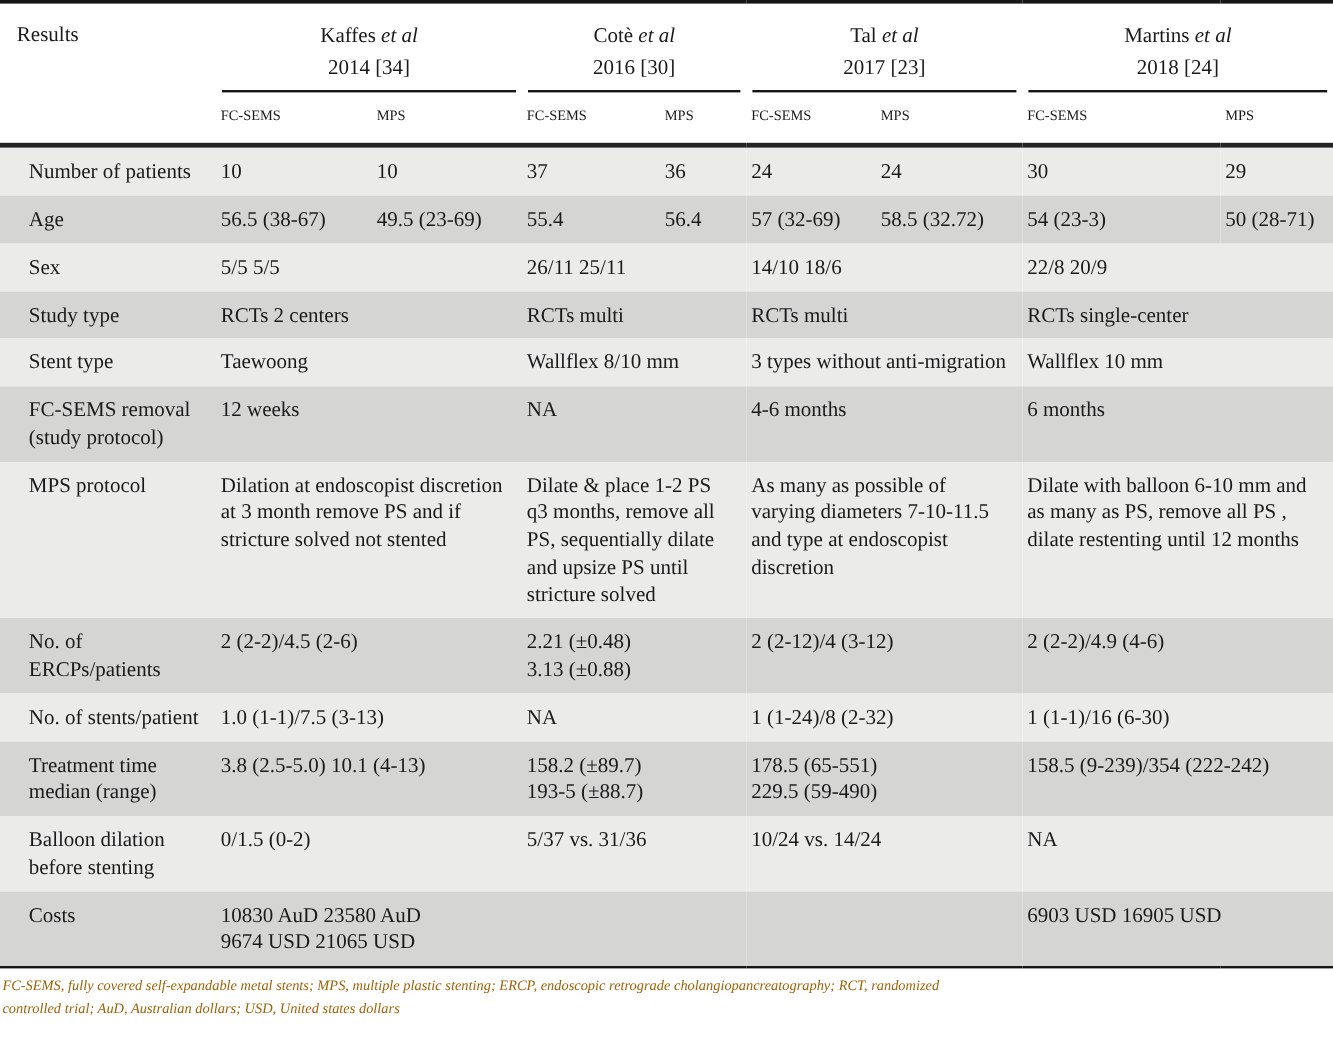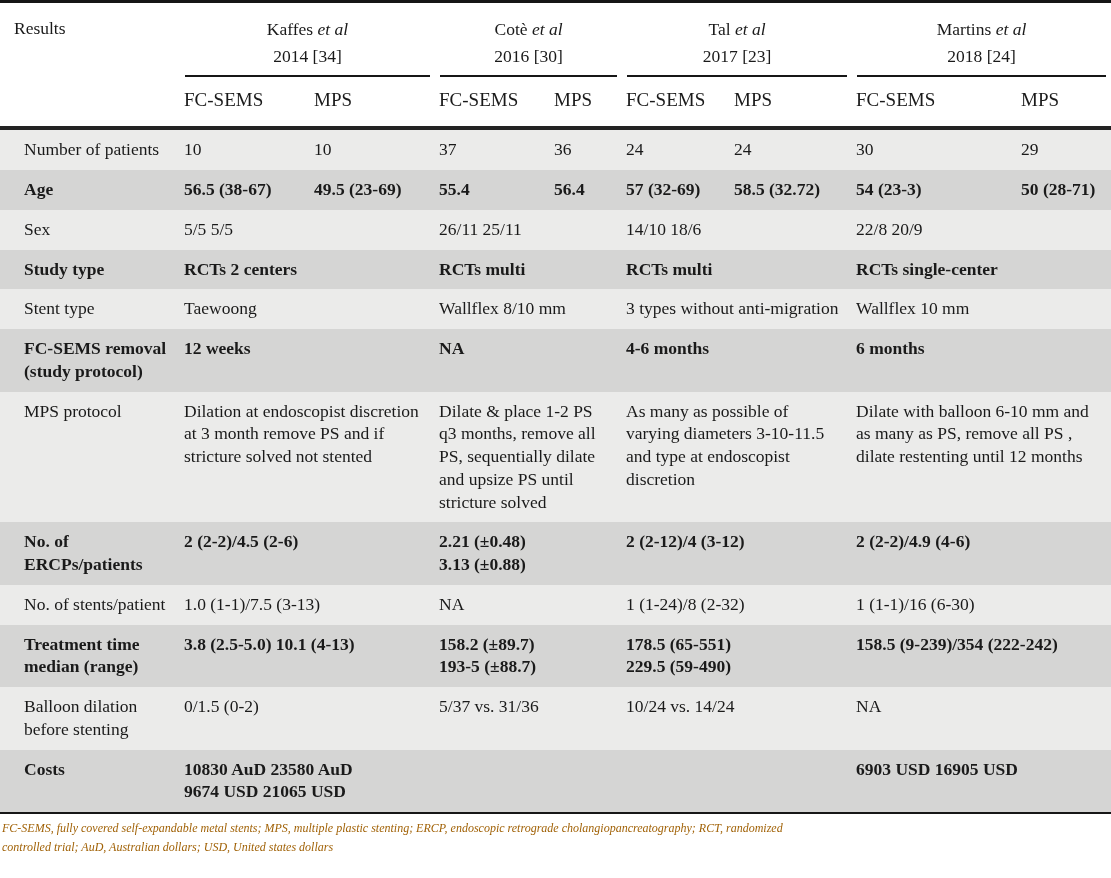--- a/index.html
+++ b/index.html
@@ -26,32 +26,32 @@
     font-size:17.5px;padding:15px 8px 0 14px;
     border-bottom:4px solid #232323;
   }
   th.group{font-weight:normal;vertical-align:top;padding:0;}
   .gwrap{
     margin:0 5px;padding:13px 0 5px;text-align:center;
     font-size:17.5px;line-height:1.55;
     border-bottom:2px solid var(--line);
   }
   tr.sub th{
-    font-weight:normal;text-align:left;font-size:19px;
+    font-weight:normal;text-align:left;font-size:12px;
     padding:12px 4px 15px 4px;vertical-align:top;
     border-bottom:4px solid #232323;
   }
   tbody td{
     vertical-align:top;font-size:17.5px;line-height:1.3;
     padding:8px 8px 9px 4px;
     white-space:pre-line;overflow-wrap:break-word;
   }
   tbody td.label{padding-left:24px;padding-right:2px;}
   tr.light{background:var(--row-light);}
-  tr.dark{background:var(--row-dark);font-weight:bold;}
+  tr.dark{background:var(--row-dark);}
   tbody tr:last-child td{border-bottom:2px solid var(--line);margin-left:18px;}
   .footnote{
     font-style:italic;font-size:12px;line-height:1.55;
     padding:5px 4px 0 2px;color:#a16207;
   }
 </style>
 </head>
 <body>
 
 <div class="page">
@@ -157,21 +157,21 @@
           <td class="label">FC-SEMS removal (study protocol)</td>
           <td colspan="2">12 weeks</td>
           <td colspan="2">NA</td>
           <td colspan="2">4-6 months</td>
           <td colspan="2">6 months</td>
         </tr>
         <tr class="light">
           <td class="label">MPS protocol</td>
           <td colspan="2">Dilation at endoscopist discretion at 3 month remove PS and if stricture solved not stented</td>
           <td colspan="2">Dilate &amp; place 1-2 PS q3 months, remove all PS, sequentially dilate and upsize PS until stricture solved</td>
-          <td colspan="2">As many as possible of varying diameters 3-10-11.5 and type at endoscopist discretion</td>
+          <td colspan="2">As many as possible of varying diameters 7-10-11.5 and type at endoscopist discretion</td>
           <td colspan="2">Dilate with balloon 6-10 mm and as many as PS, remove all PS , dilate restenting until 12 months</td>
         </tr>
         <tr class="dark">
           <td class="label">No. of ERCPs/patients</td>
           <td colspan="2">2 (2-2)/4.5 (2-6)</td>
           <td colspan="2">2.21 (±0.48)
 3.13 (±0.88)</td>
           <td colspan="2">2 (2-12)/4 (3-12)</td>
           <td colspan="2">2 (2-2)/4.9 (4-6)</td>
         </tr>

